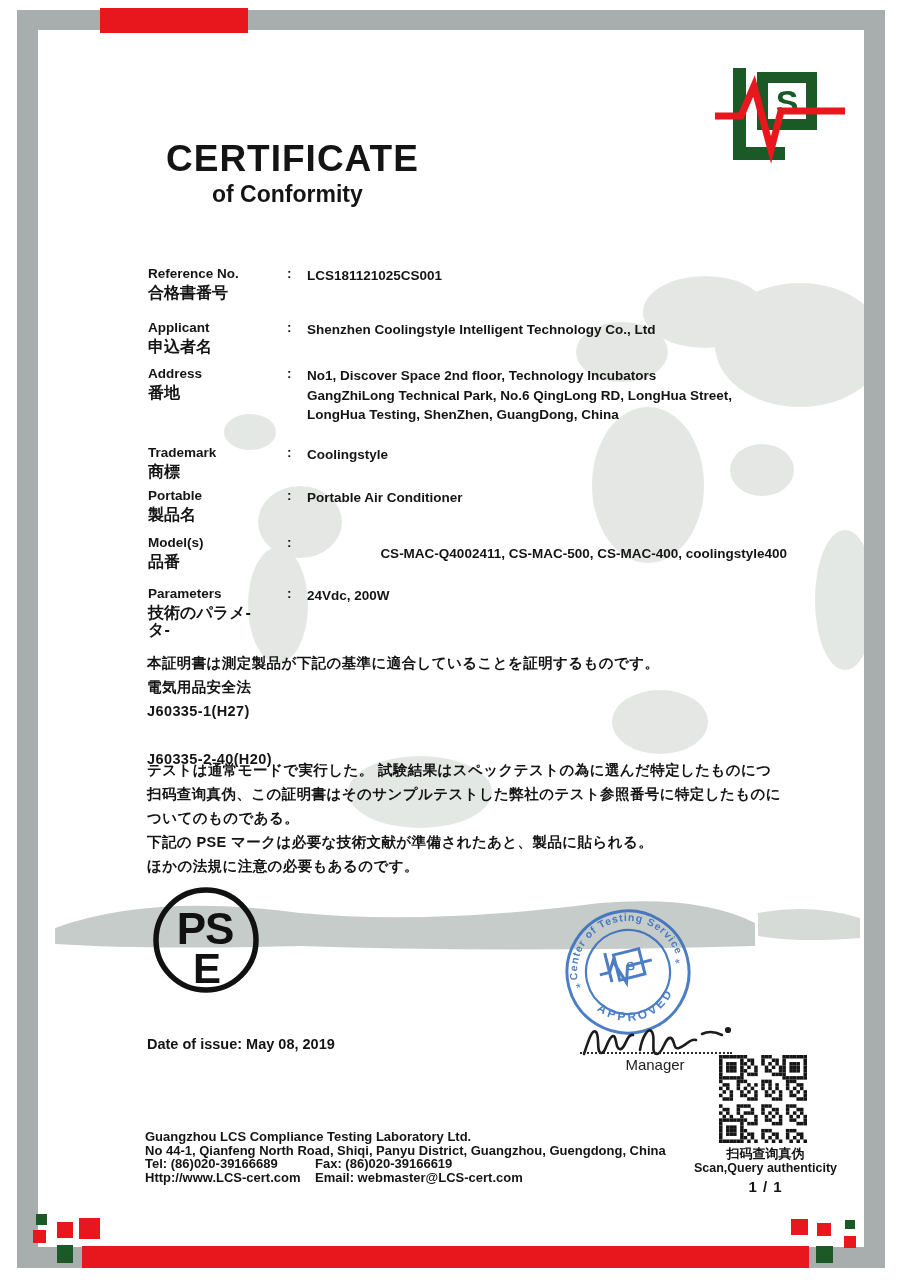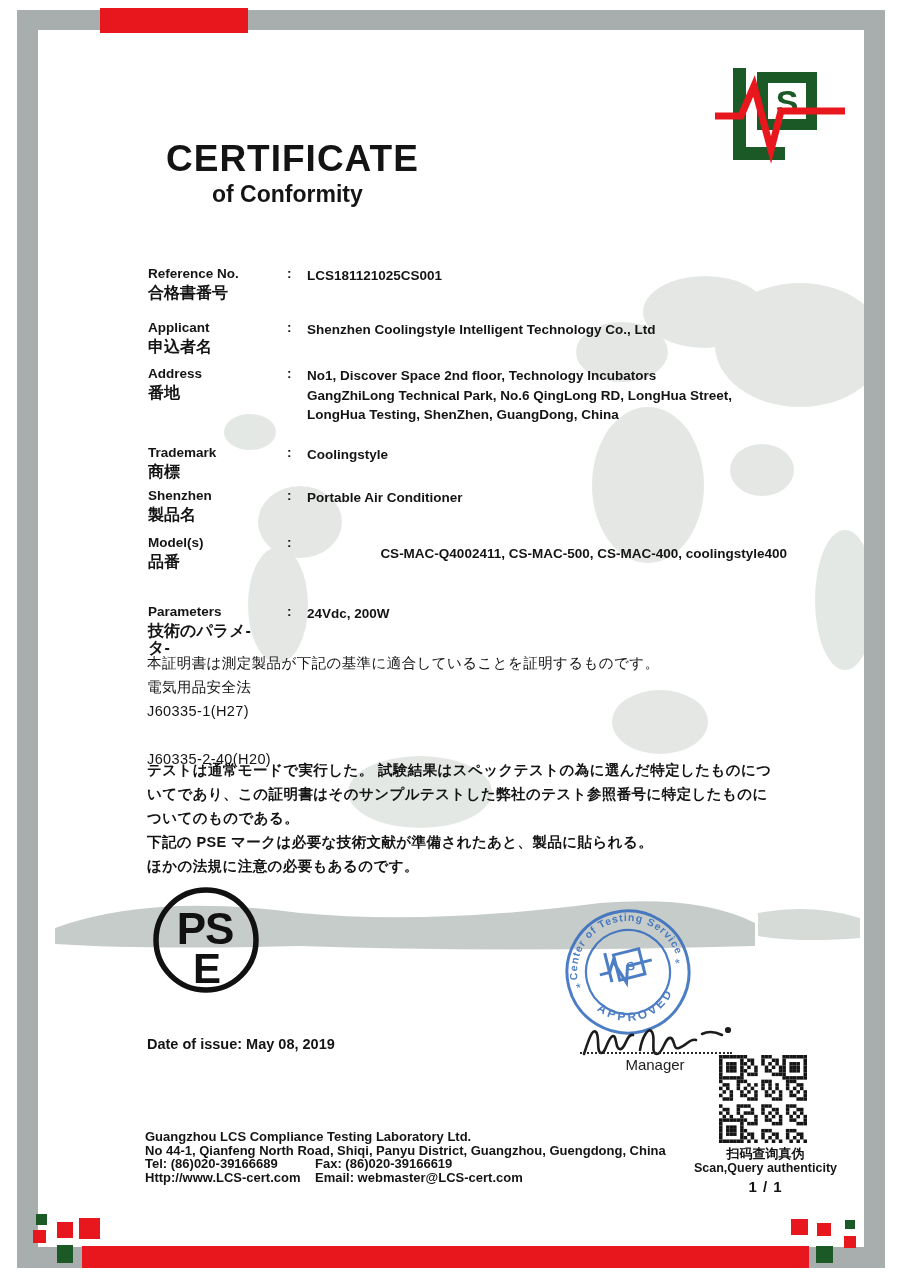--- a/index.html
+++ b/index.html
@@ -115,46 +115,46 @@
 GangZhiLong Technical Park, No.6 QingLong RD, LongHua Street,
 LongHua Testing, ShenZhen, GuangDong, China</div>
   </div>
   <div class="field" style="top:445px;">
     <div class="label-en">Trademark</div>
     <div class="label-jp">商標</div>
     <div class="colon">:</div>
     <div class="value">Coolingstyle</div>
   </div>
   <div class="field" style="top:488px;">
-    <div class="label-en">Shenzhen</div>
+    <div class="label-en">Portable</div>
     <div class="label-jp">製品名</div>
     <div class="colon">:</div>
     <div class="value">Portable Air Conditioner</div>
   </div>
   <div class="field drop" style="top:535px;">
     <div class="label-en">Model(s)</div>
     <div class="label-jp">品番</div>
     <div class="colon">:</div>
     <div class="value">CS-MAC-Q4002411, CS-MAC-500, CS-MAC-400, coolingstyle400</div>
   </div>
-  <div class="field" style="top:604px;">
+  <div class="field" style="top:586px;">
     <div class="label-en">Parameters</div>
     <div class="label-jp">技術のパラメ-
 タ-</div>
     <div class="colon">:</div>
     <div class="value">24Vdc, 200W</div>
   </div>
 
-  <div class="jpblock" style="top:651px;font-weight:400;">本証明書は測定製品が下記の基準に適合していることを証明するものです。
+  <div class="jpblock" style="top:651px;font-weight:700;">本証明書は測定製品が下記の基準に適合していることを証明するものです。
 電気用品安全法
 J60335-1(H27)
 
 J60335-2-40(H20)</div>
   <div class="jpblock" style="top:758px;">テストは通常モードで実行した。 試験結果はスペックテストの為に選んだ特定したものにつ
-いてであり、この証明書はそのサンプルテストした弊社のテスト参照番号に特定したものに
+扫码查询真伪、この証明書はそのサンプルテストした弊社のテスト参照番号に特定したものに
 ついてのものである。
 下記の PSE マークは必要な技術文献が準備されたあと、製品に貼られる。
 ほかの法規に注意の必要もあるのです。</div>
 
   <svg class="pse" viewBox="0 0 113 113">
     <circle cx="56" cy="56" r="50" fill="none" stroke="#111" stroke-width="5.5"></circle>
     <text x="55" y="60" font-size="44" font-weight="800" text-anchor="middle" fill="#111" letter-spacing="-1">PS</text>
     <text x="57" y="99" font-size="42" font-weight="800" text-anchor="middle" fill="#111">E</text>
   </svg>
 

